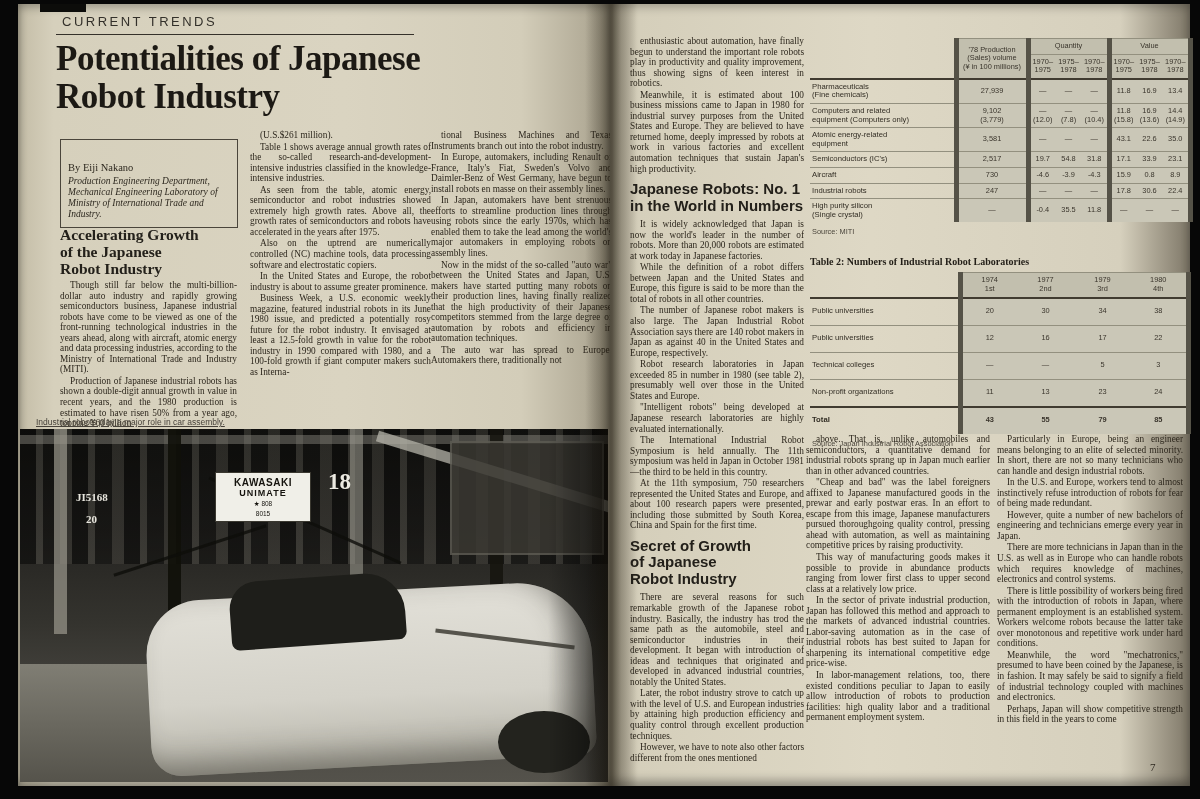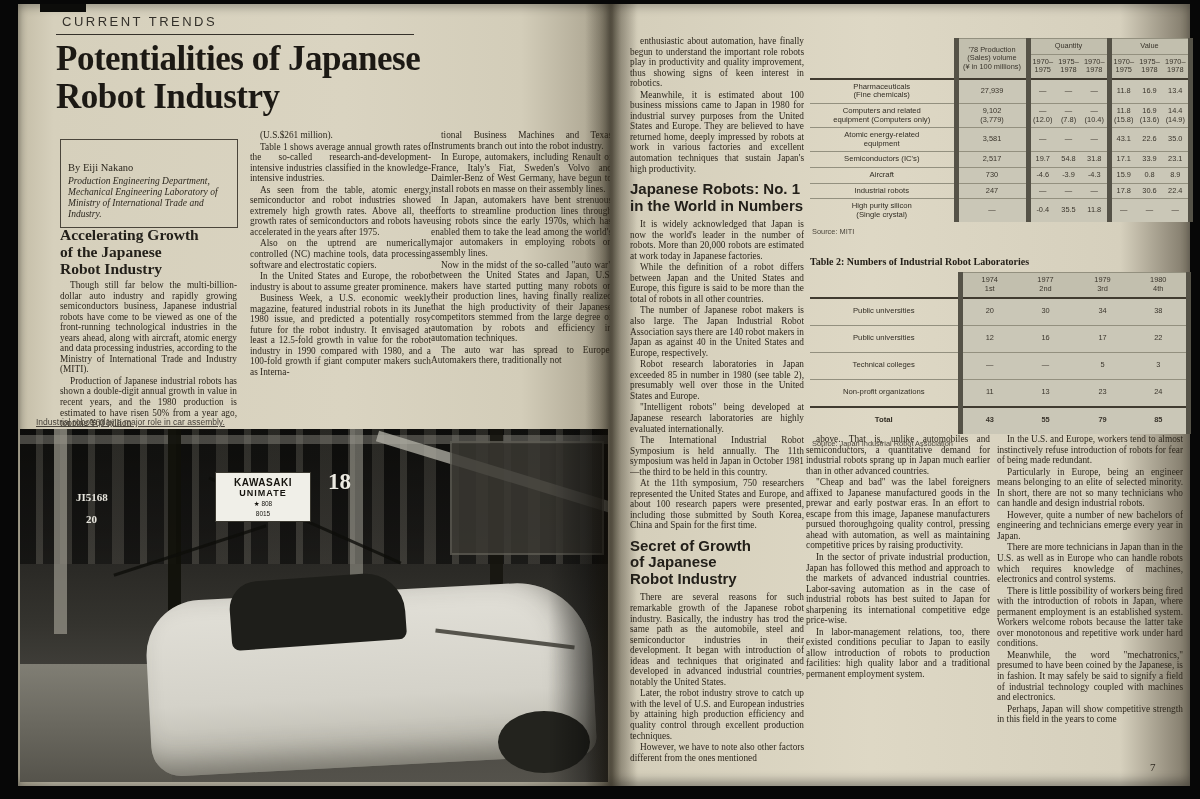--- a/index.html
+++ b/index.html
@@ -132,21 +132,21 @@
   }
   table.tbl{
     border-collapse:collapse;width:100%;table-layout:fixed;
     font-family:"Liberation Sans",sans-serif;font-size:7.4px;line-height:8.6px;color:#3a352c;
   }
   .tbl th,.tbl td{padding:3px 2px;border-top:1px solid #93907f;vertical-align:middle;}
   .tbl thead th{background:#c2bfae;font-weight:normal;text-align:center;white-space:pre-line;}
   .tbl thead th.stub{background:transparent;border-top:none;}
   .tbl thead{border-bottom:2px solid #403b30;}
   .tbl td{background:#cac7b7;text-align:center;white-space:pre-line;}
-  .tbl td.lbl{background:transparent;text-align:center;padding-left:2px;font-size:7.7px;white-space:pre-line;color:#322d24;}
+  .tbl td.lbl{background:transparent;text-align:left;padding-left:2px;font-size:7.7px;white-space:pre-line;color:#322d24;}
   .tbl .sep{border-left:5px solid #555247;}
   .tbl tr > *:last-child{border-right:5px solid #555247;}
   .tbl thead tr:first-child th.grp{border-top:1px solid #93907f;}
   .tbl .total-row td{font-weight:bold;border-top:2.5px solid #403b30;}
   .src{font-family:"Liberation Sans",sans-serif;font-size:7.4px;color:#4a453b;margin:5px 0 0 2px;}
   .t2-gap{height:20px;}
   .t2 td{height:20px;}
 </style>
 </head>
 <body>
@@ -430,26 +430,27 @@
             <td>85</td>
           </tr>
         </tbody>
     </table>
     <p class="src">Source:  Japan Industrial Robot Association</p>
   </div>
 
   <div class="col rp-col2">
       <p class="para">above. That is, unlike automobiles and semiconductors, a quantitative demand for industrial robots sprang up in Japan much earlier than in other advanced countries.</p>
       <p class="para">"Cheap and bad" was the label foreigners affixed to Japanese manufactured goods in the prewar and early postwar eras. In an effort to escape from this image, Japanese manufacturers pursued thoroughgoing quality control, pressing ahead with automation, as well as maintaining competitive prices by raising productivity.</p>
+      <p class="para">This way of manufacturing goods makes it possible to provide in abundance products ranging from lower first class to upper second class at a relatively low price.</p>
       <p class="para">In the sector of private industrial production, Japan has followed this method and approach to the markets of advanced industrial countries. Labor-saving automation as in the case of industrial robots has best suited to Japan for sharpening its international competitive edge price-wise.</p>
       <p class="para">In labor-management relations, too, there existed conditions peculiar to Japan to easily allow introduction of robots to production facilities: high quality labor and a traditional permanent employment system.</p>
     </div>
   <div class="col rp-col3">
+      <p class="para">Particularly in Europe, being an engineer means belonging to an elite of selected minority. In short, there are not so many technicians who can handle and design industrial robots.</p>
       <p class="para">In the U.S. and Europe, workers tend to almost instinctively refuse introduction of robots for fear of being made redundant.</p>
-      <p class="para">Particularly in Europe, being an engineer means belonging to an elite of selected minority. In short, there are not so many technicians who can handle and design industrial robots.</p>
       <p class="para">However, quite a number of new bachelors of engineering and technicians emerge every year in Japan.</p>
       <p class="para">There are more technicians in Japan than in the U.S. as well as in Europe who can handle robots which requires knowledge of machines, electronics and control systems.</p>
       <p class="para">There is little possibility of workers being fired with the introduction of robots in Japan, where permanent employment is an established system. Workers welcome robots because the latter take over monotonous and repetitive work under hard conditions.</p>
       <p class="para">Meanwhile, the word "mechatronics," presumed to have been coined by the Japanese, is in fashion. It may safely be said to signify a field of industrial technology coupled with machines and electronics.</p>
       <p class="para">Perhaps, Japan will show competitive strength in this field in the years to come</p>
     </div>
 
   <div class="page-num">7</div>
 </div>
 

